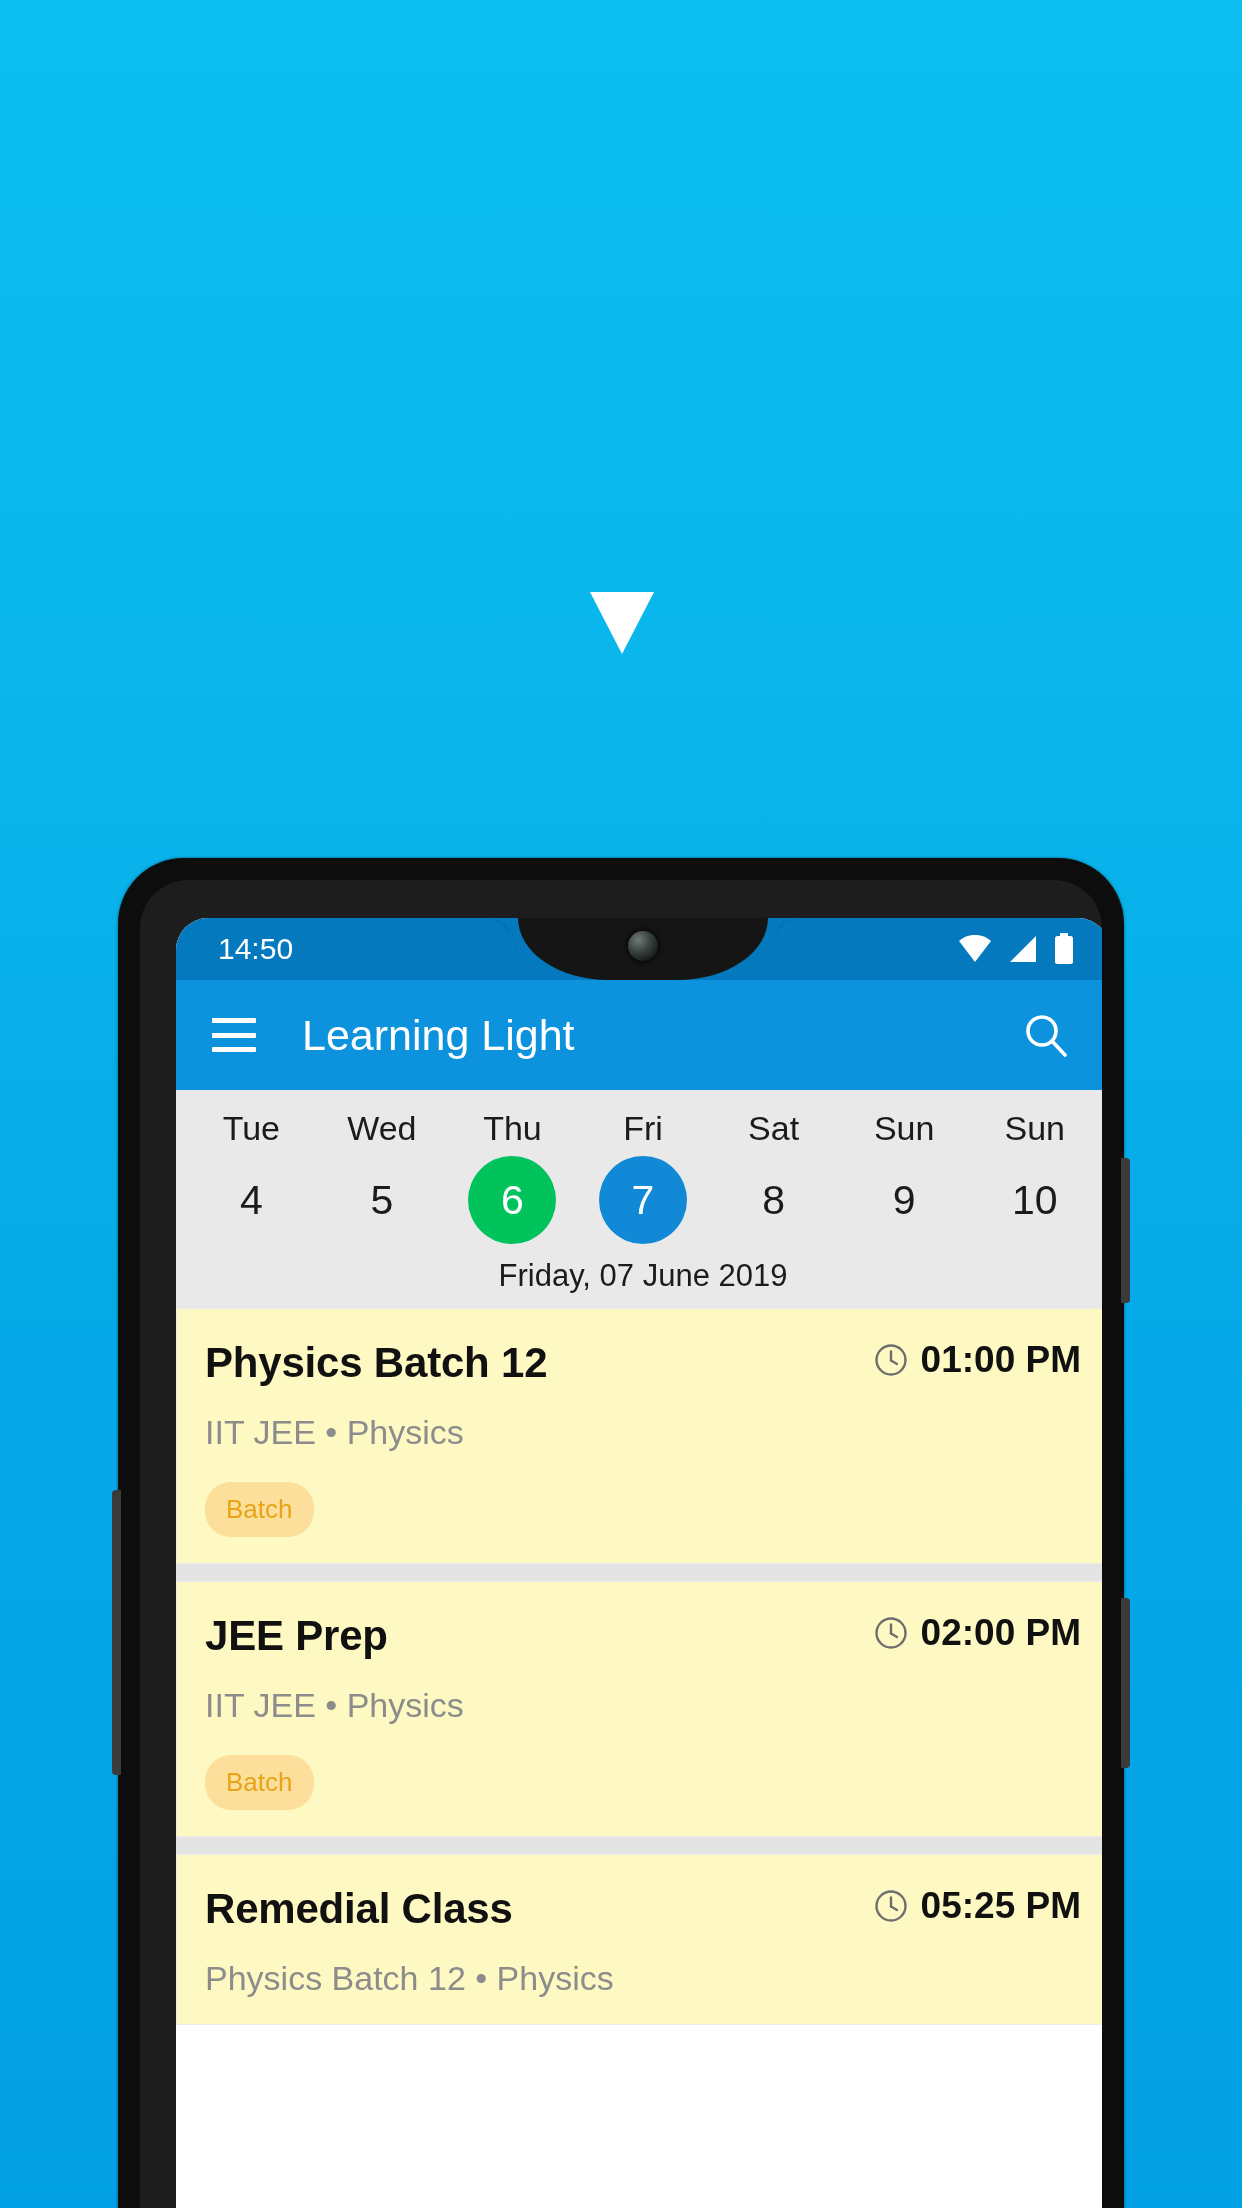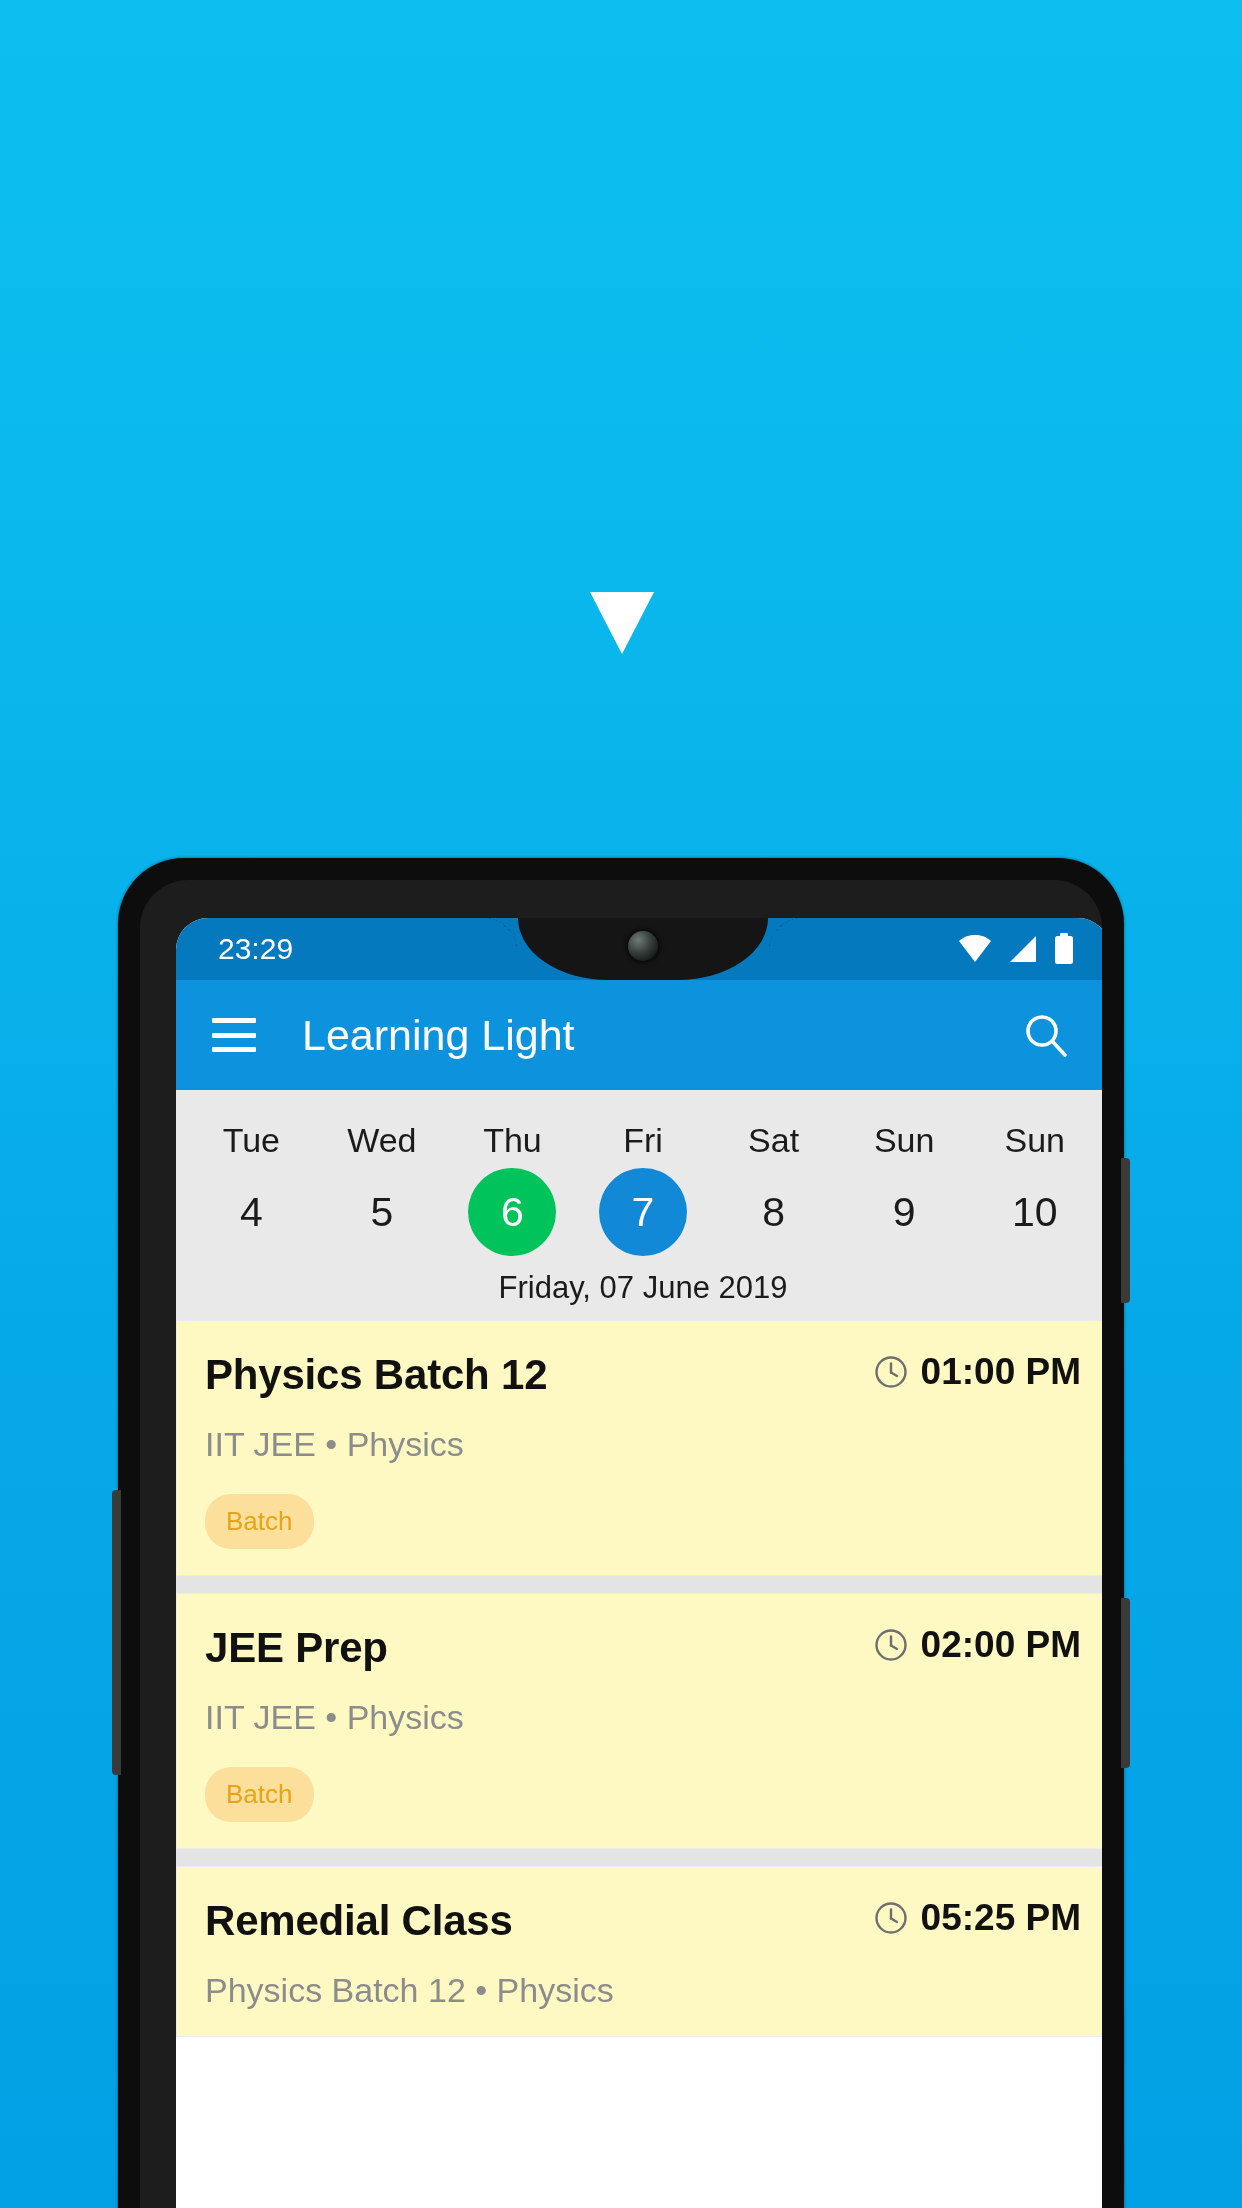--- a/index.html
+++ b/index.html
@@ -244,21 +244,21 @@
     width: 48px;
     height: 48px;
     display: flex;
     align-items: center;
     justify-content: center;
   }
 
   
   #date-strip {
     background: #e9e9e9;
-    padding-top: 24px;
+    padding-top: 12px;
     padding-bottom: 8px;
   }
   #date-days {
     display: flex;
     padding: 0 10px;
   }
   .day-col {
     flex: 1;
     text-align: center;
   }
@@ -365,21 +365,21 @@
     <div id="phone-bezel-inner">
       <div id="phone-screen">
 
         <div id="phone-notch-ear-l"></div>
         <div id="phone-notch-ear-r"></div>
         <div id="phone-notch">
           <div id="phone-camera"></div>
         </div>
 
         <div id="status-bar">
-          <div id="status-time">23:29</div>
+          <div id="status-time">14:50</div>
           <div id="status-icons">
             <svg class="status-icon" width="34" height="28" viewBox="0 0 34 28">
               <path d="M17 27 L1 6 C6 1.5 11.5 0 17 0 C22.5 0 28 1.5 33 6 Z" fill="#ffffff"></path>
             </svg>
             <svg class="status-icon" width="30" height="28" viewBox="0 0 30 28">
               <path d="M28 1 L28 27 L2 27 Z" fill="#ffffff"></path>
             </svg>
             <svg class="status-icon" width="20" height="32" viewBox="0 0 20 32">
               <rect x="6" y="0" width="8" height="4" rx="1" fill="#ffffff"></rect>
               <rect x="1" y="3" width="18" height="28" rx="2.5" fill="#ffffff"></rect>

